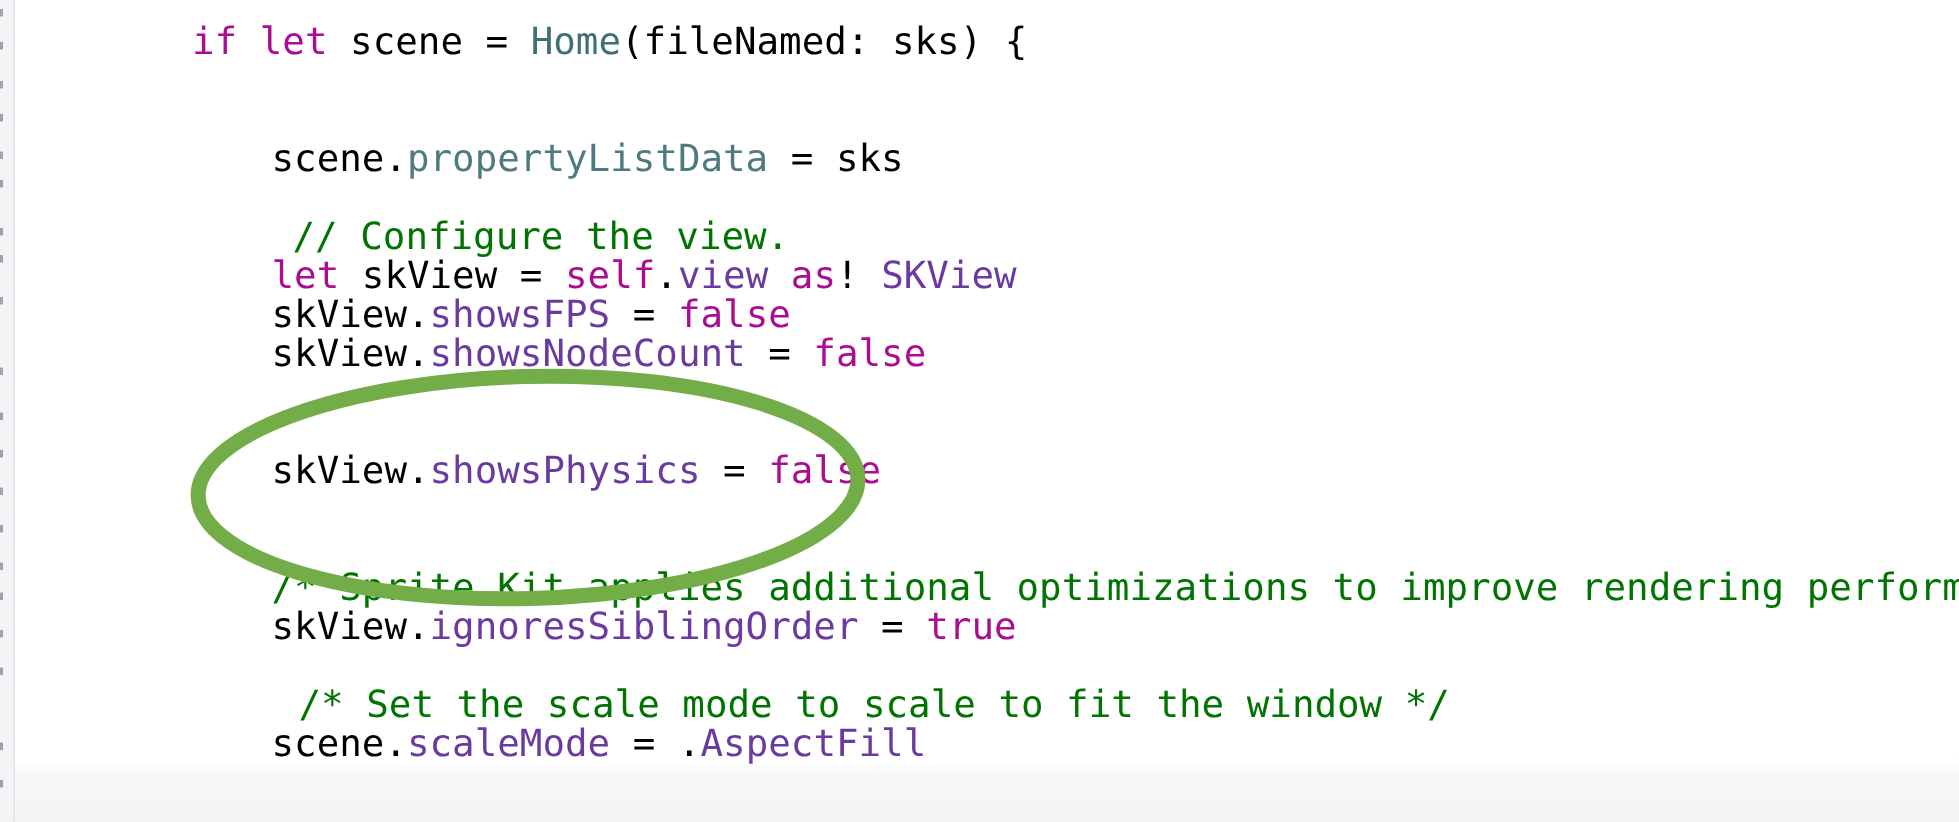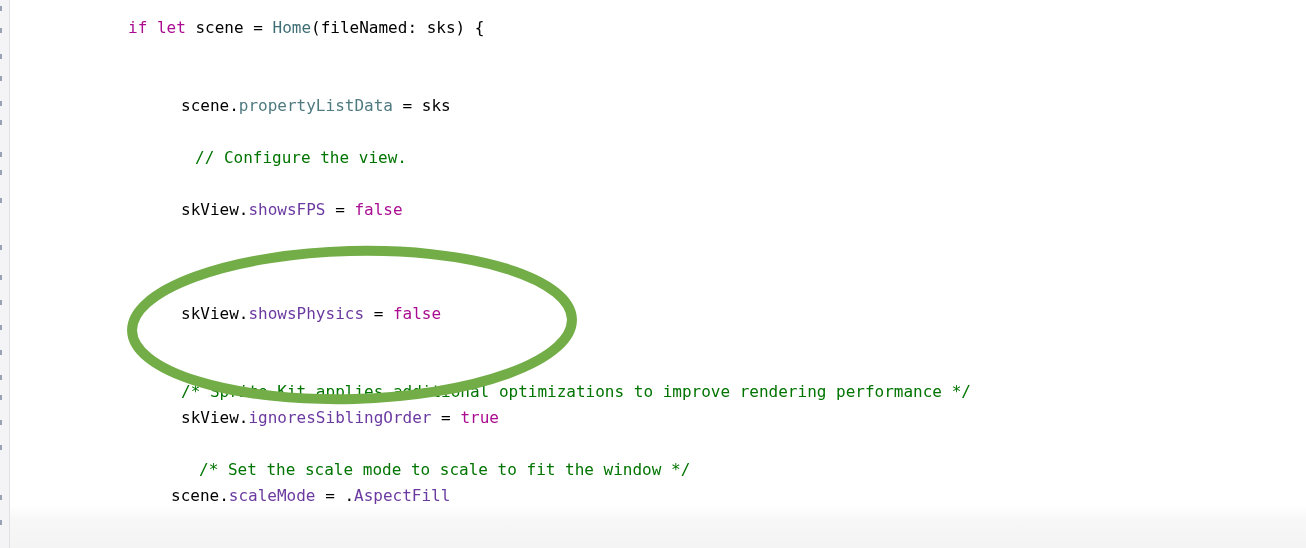--- a/index.html
+++ b/index.html
@@ -9,21 +9,21 @@
       height: 548px;
       overflow: hidden;
       background: #ffffff;
     }
     .editor {
       position: relative;
       width: 1306px;
       height: 548px;
       background: linear-gradient(to bottom, #ffffff 0px, #ffffff 505px, #f7f7f7 520px, #f4f4f4 548px);
       font-family: "DejaVu Sans Mono", "Liberation Mono", monospace;
-      font-size: 16px;
+      font-size: 25px;
     }
     .gutter {
       position: absolute;
       left: 0;
       top: 0;
       width: 9px;
       height: 548px;
       background: #f4f4f6;
       border-right: 1px solid #e1e1e4;
     }
@@ -78,23 +78,25 @@
     <div class="tick" style="top:395px"></div>
     <div class="tick" style="top:420px"></div>
     <div class="tick" style="top:445px"></div>
     <div class="tick" style="top:495px"></div>
     <div class="tick" style="top:520px"></div>
   </div>
 
   <div class="line" style="left:128px; top:15px;"><span class="kw">if</span><span> </span><span class="kw">let</span><span> scene = </span><span class="type">Home</span><span>(fileNamed: sks) {</span></div>
   <div class="line" style="left:181px; top:93px;"><span>scene.</span><span class="prop">propertyListData</span><span> = sks</span></div>
   <div class="line" style="left:195px; top:145px;"><span class="cmt">// Configure the view.</span></div>
+  <div class="line" style="left:181px; top:171px;"><span class="kw">let</span><span> skView = </span><span class="kw">self</span><span>.</span><span class="member">view</span><span> </span><span class="kw">as</span><span>! </span><span class="member">SKView</span></div>
   <div class="line" style="left:181px; top:197px;text-align:right;"><span>skView.</span><span class="member">showsFPS</span><span> = </span><span class="kw">false</span></div>
+  <div class="line" style="left:181px; top:223px;"><span>skView.</span><span class="member">showsNodeCount</span><span> = </span><span class="kw">false</span></div>
   <div class="line" style="left:181px; top:301px;"><span>skView.</span><span class="member">showsPhysics</span><span> = </span><span class="kw">false</span></div>
   <div class="line" style="left:181px; top:379px;"><span class="cmt">/* Sprite Kit applies additional optimizations to improve rendering performance */</span></div>
   <div class="line" style="left:181px; top:405px;"><span>skView.</span><span class="member">ignoresSiblingOrder</span><span> = </span><span class="kw">true</span></div>
   <div class="line" style="left:199px; top:457px;"><span class="cmt">/* Set the scale mode to scale to fit the window */</span></div>
-  <div class="line" style="left:171px; top:483px;"><span>scene.</span><span class="member">scaleMode</span><span> = .</span><span class="member">AspectFill</span></div>
+  <div class="line" style="left:181px; top:483px;"><span>scene.</span><span class="member">scaleMode</span><span> = .</span><span class="member">AspectFill</span></div>
 
   <svg class="annotation" width="1306" height="548" viewBox="0 0 1306 548">
     <ellipse cx="352" cy="325" rx="220" ry="74" transform="rotate(-1.5 352 325)" fill="none" stroke="#72ad47" stroke-width="10"></ellipse>
   </svg>
 </div>
 
 </body></html>

